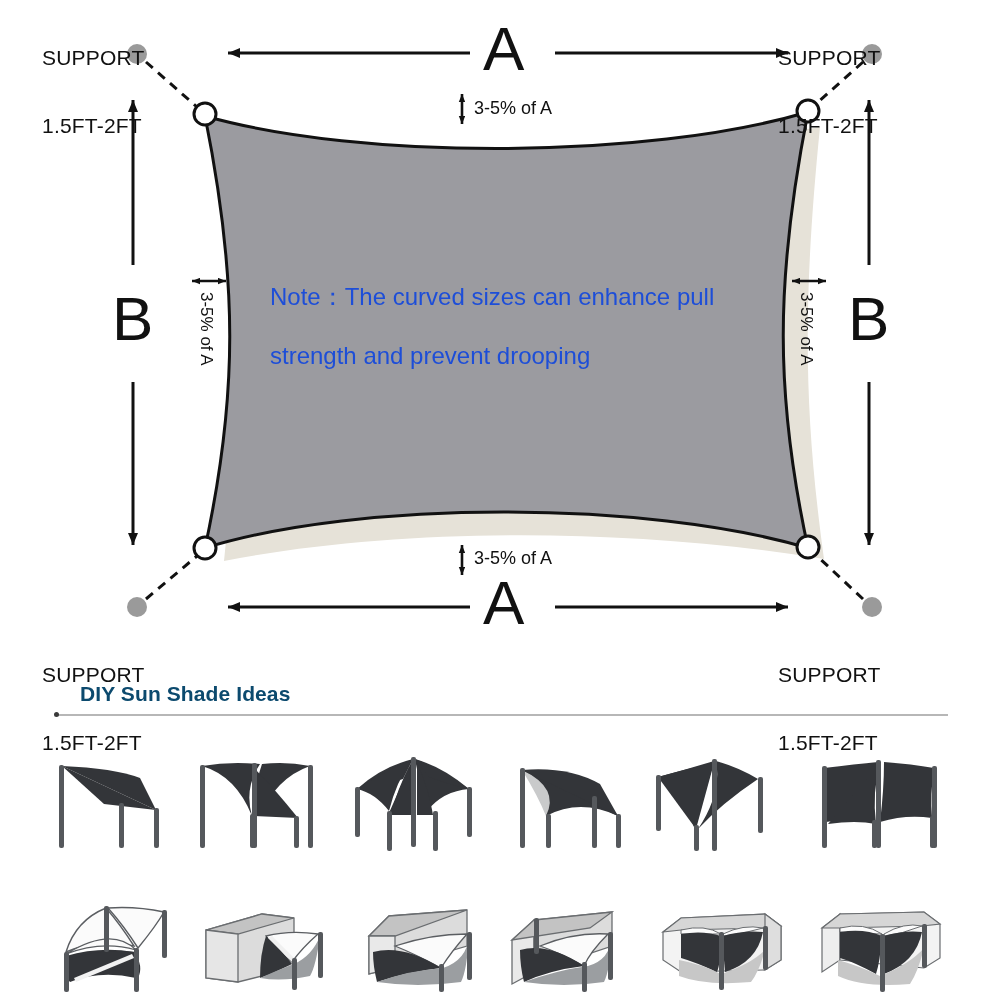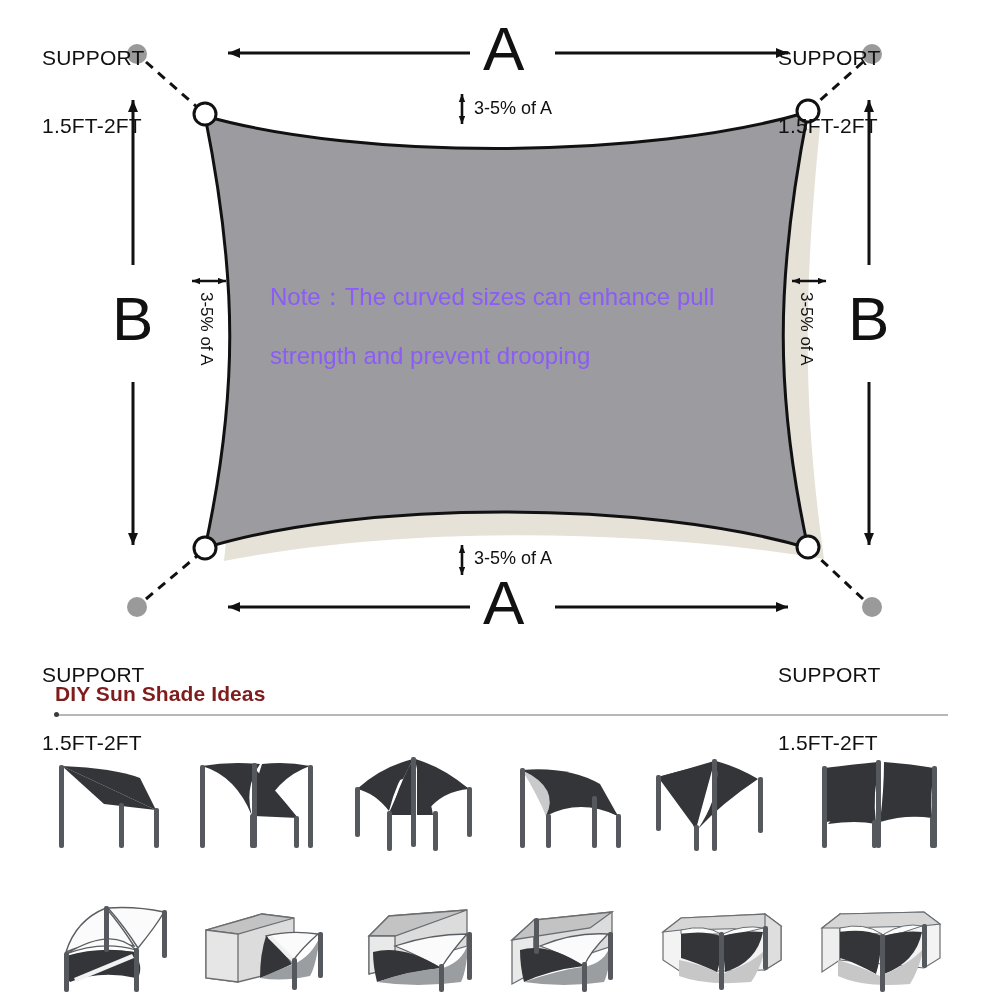--- a/index.html
+++ b/index.html
@@ -50,30 +50,31 @@
     font-weight: 400;
   }
   .pct-label-vert {
     font-size: 17px;
     font-weight: 400;
     transform-origin: left top;
   }
   .note-text {
     position: absolute;
     font-size: 24px;
-    color: #8b5cf6;
+    color: #1d4ed8;
     line-height: 2.45;
     white-space: pre-line;
   }
   .section-title {
     position: absolute;
     font-size: 21px;
     font-weight: bold;
-    color: #7f1d1d;
+    color: #0c4a6e;
     letter-spacing: 0.1px;
+    margin-left: 25px;
   }
   .divider {
     position: absolute;
     height: 2px;
     background: #b7b7b7;
   }
   .divider-dot {
     position: absolute;
     width: 5px;
     height: 5px;

